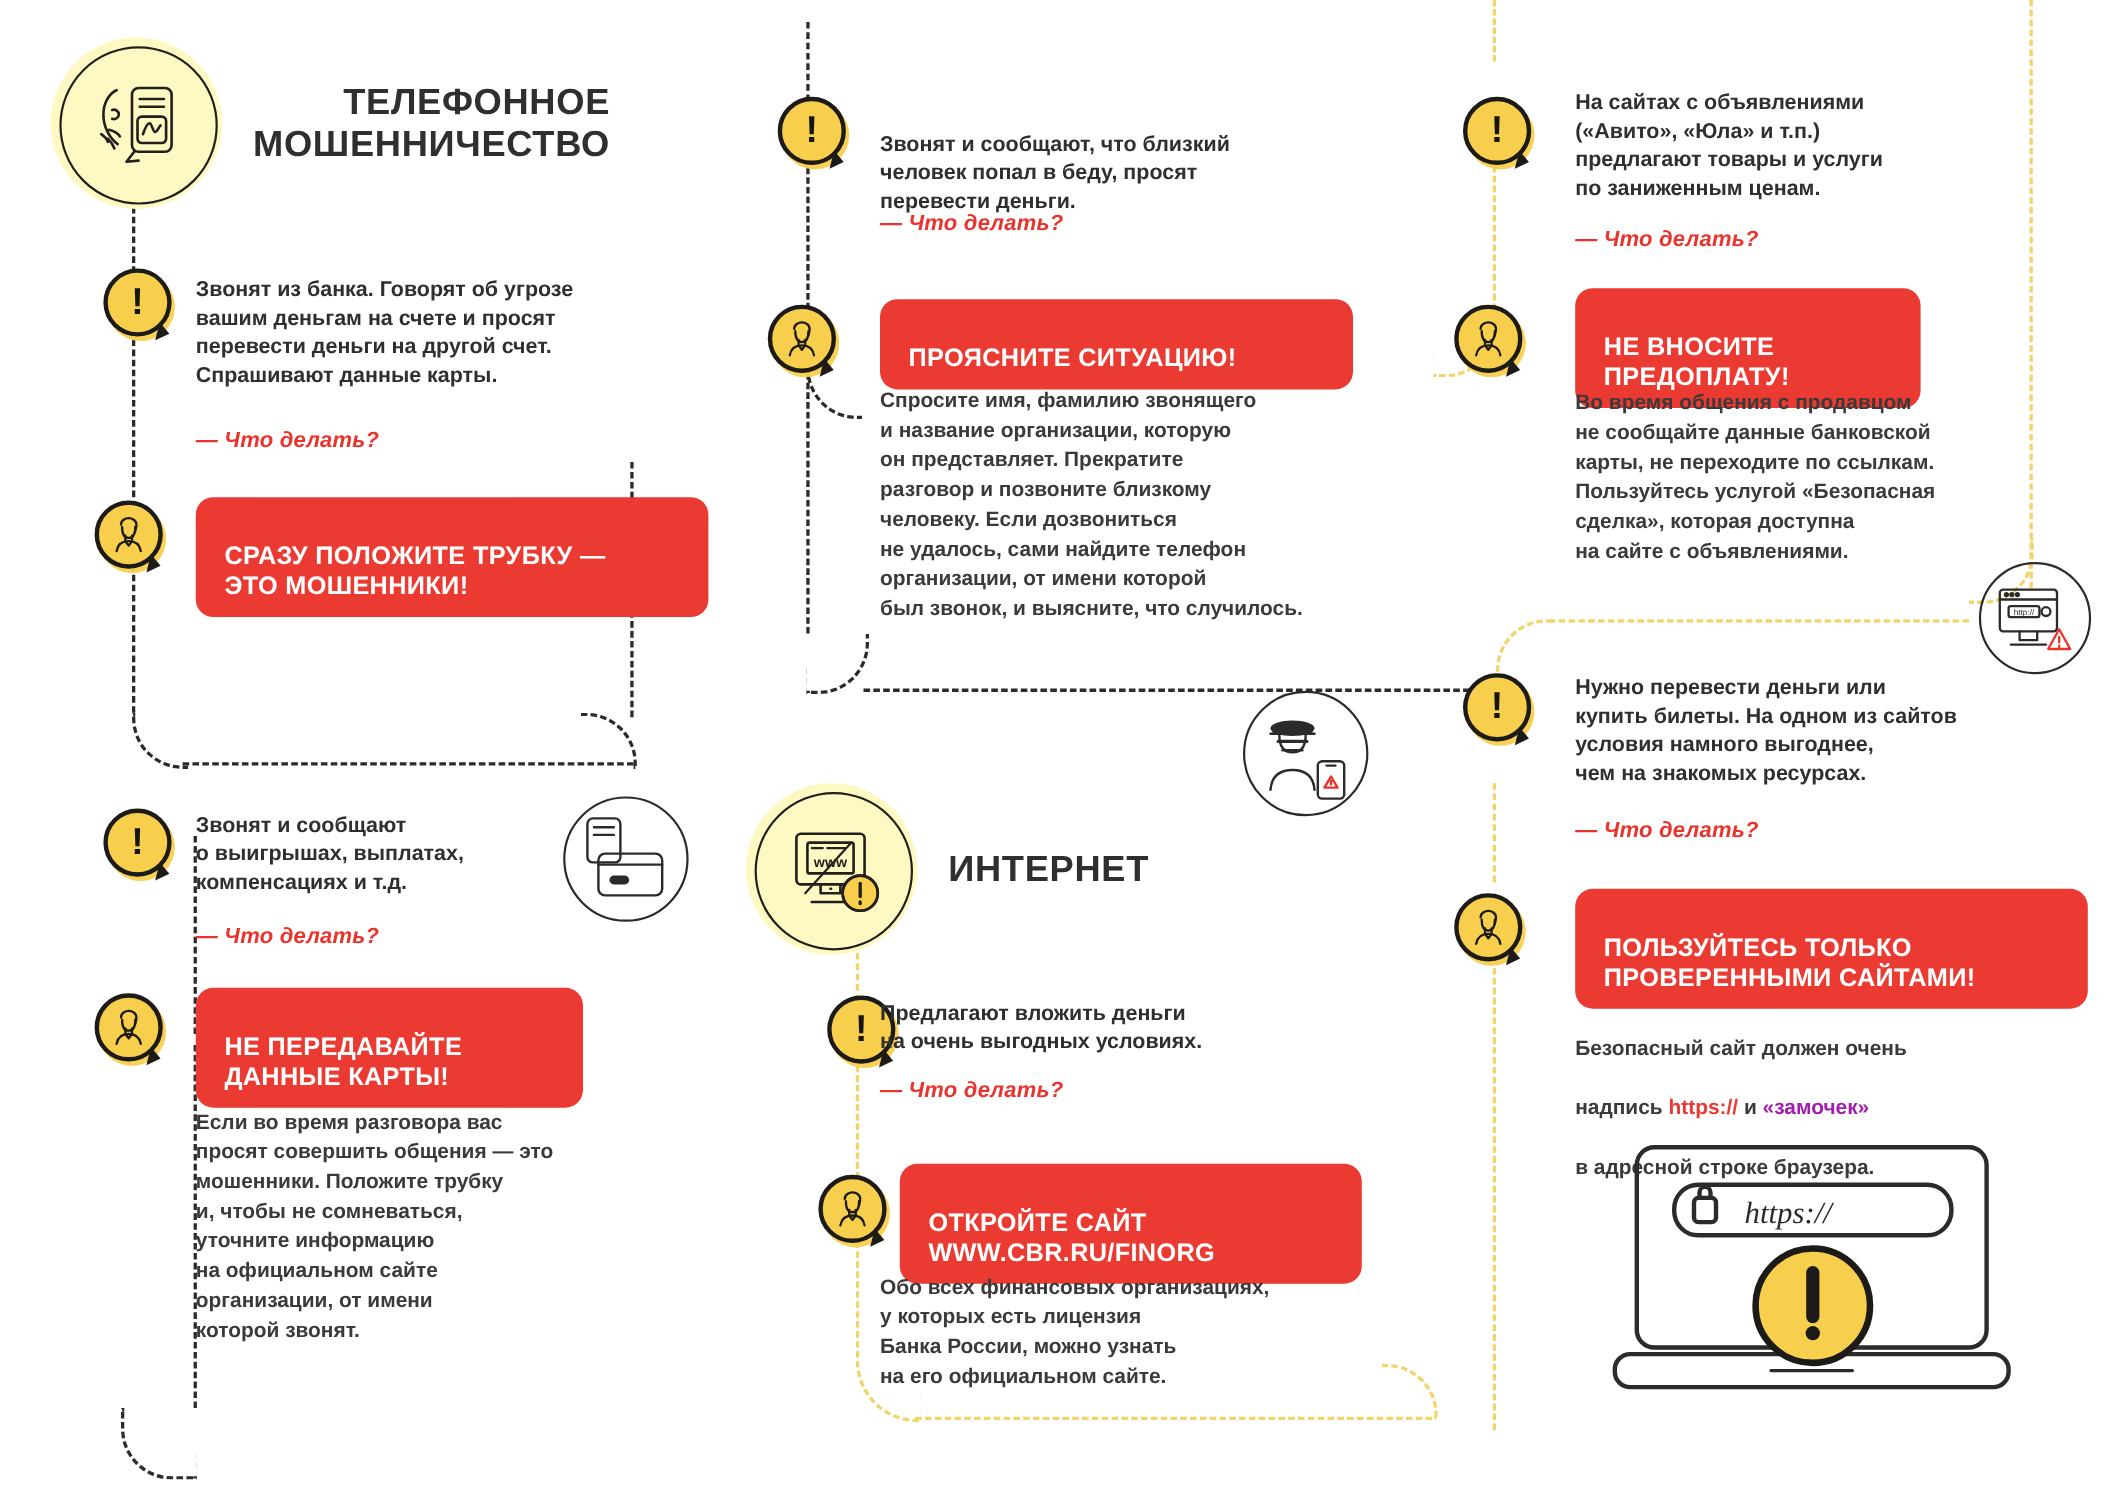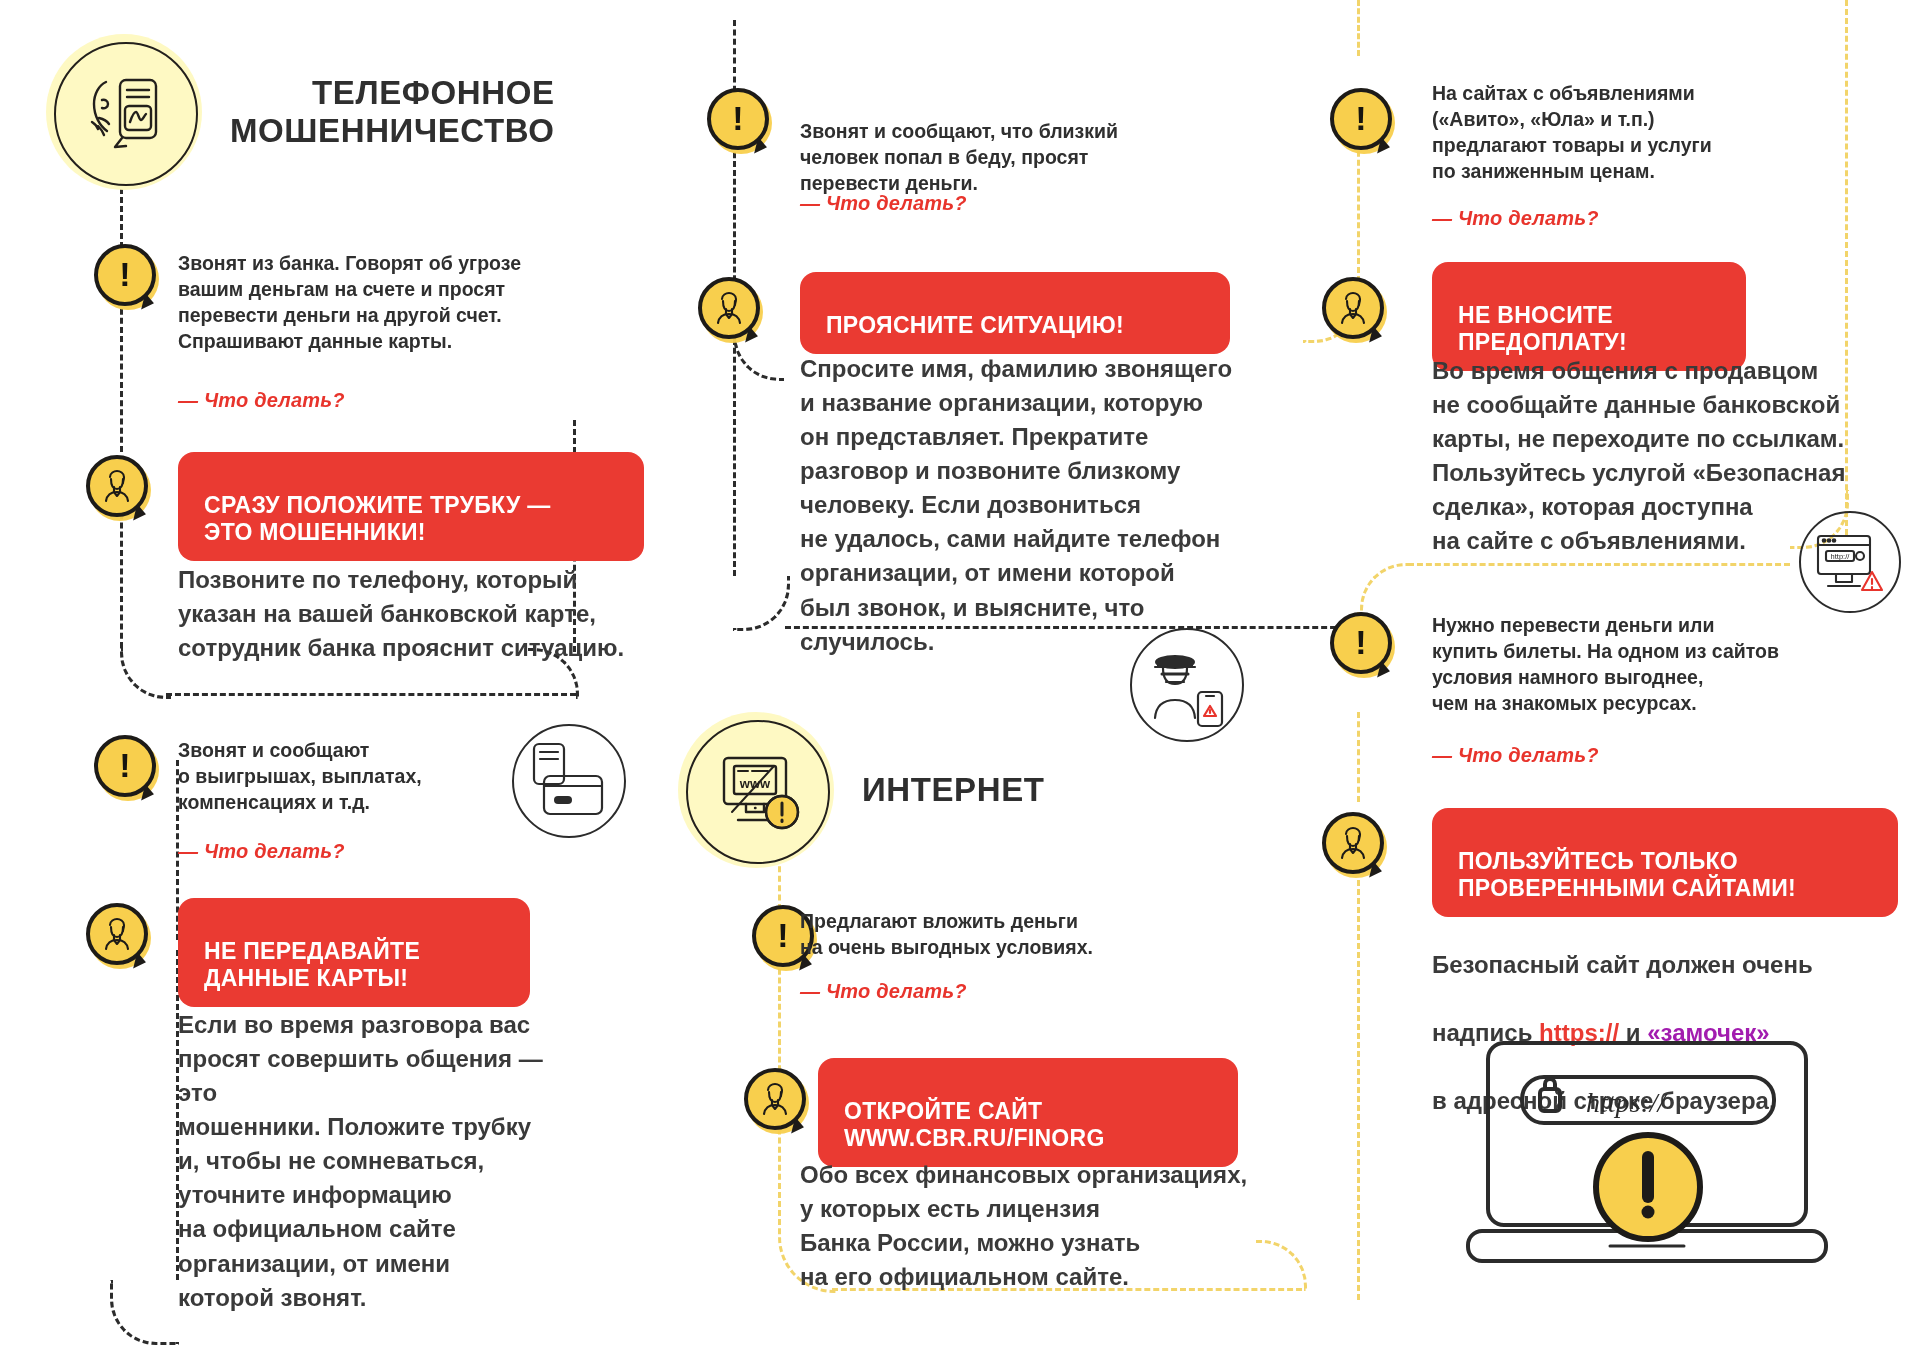--- a/index.html
+++ b/index.html
@@ -69,21 +69,21 @@
   }
   
   .bubble.person{background:#f8cf4d;}
 
   
   .lead{
     position:absolute;font-size:19.5px;font-weight:700;line-height:1.34;
     color:#2f2f2f;white-space:pre-line;
   }
   .body{
-    position:absolute;font-size:24px;font-weight:600;line-height:1.42;
+    position:absolute;font-size:19px;font-weight:600;line-height:1.42;
     color:#3a3a3a;white-space:pre-line;
   }
   .ask{
     position:absolute;font-size:20px;font-weight:700;font-style:italic;
     color:#e8342c;letter-spacing:.2px;
   }
   
   .banner{
     position:absolute;background:#ea3a32;color:#fff;
     font-size:23px;font-weight:800;line-height:1.17;letter-spacing:.3px;
@@ -190,23 +190,20 @@
           <path d="M8 34c1-6 5-9 11-9s10 3 11 9"></path>
           <path d="M16 25l3 4 3-4"></path>
         </g>
       </svg>
     </div>
   </div>
   <div class="banner" style="left:178px;top:452px;width:414px;">
     <span>СРАЗУ ПОЛОЖИТЕ ТРУБКУ —
 ЭТО МОШЕННИКИ!</span>
   </div>
-  <div class="body" style="left:178px;top:563px;width:460px;">Позвоните по телефону, который
-указан на вашей банковской карте,
-сотрудник банка прояснит ситуацию.</div>
 
   <div class="illo" style="left:510px;top:722px;width:118px;height:118px;">
     <svg width="118" height="118" viewBox="0 0 118 118" aria-hidden="true">
       <circle cx="59" cy="59" r="56" fill="none" stroke="#2b2b2b" stroke-width="2"></circle>
       <g fill="none" stroke="#2b2b2b" stroke-width="2.2" stroke-linecap="round" stroke-linejoin="round">
         <rect x="24" y="22" width="30" height="40" rx="5"></rect>
         <path d="M30 30h18M30 37h18"></path>
         <rect x="34" y="54" width="58" height="38" rx="6"></rect>
         <path d="M34 64h58"></path>
         <rect x="44" y="74" width="18" height="8" rx="4" fill="#2b2b2b" stroke="none"></rect>

